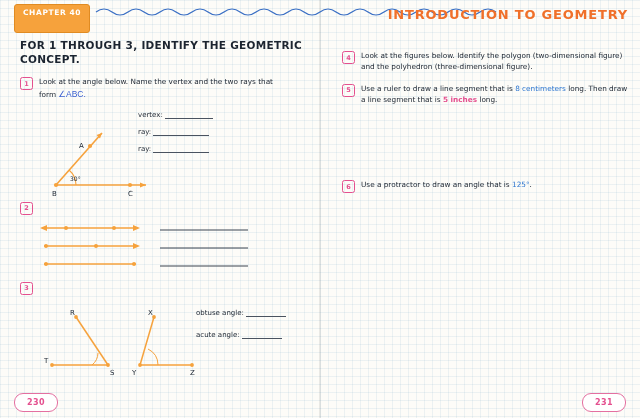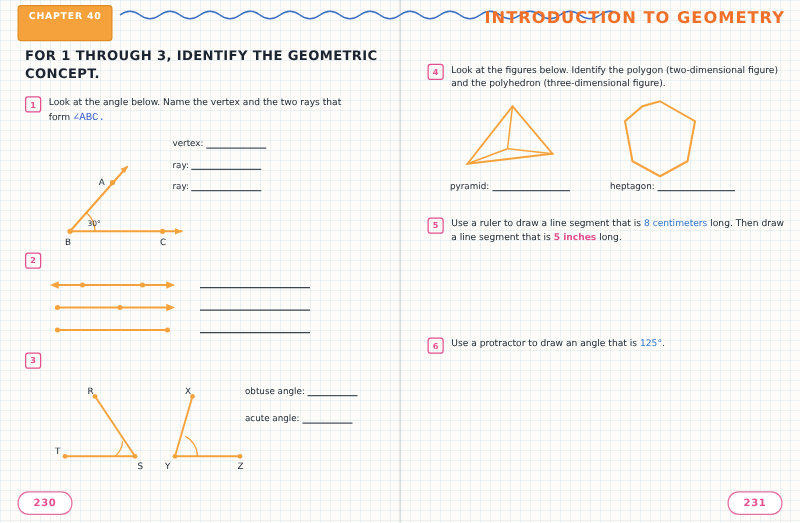--- a/index.html
+++ b/index.html
@@ -69,21 +69,21 @@
     flex:0 0 auto;
     width:11px;height:11px;border:1.2px solid #e4508f;border-radius:2.5px;
     color:#e4508f;font-size:6.5px;font-weight:bold;
     display:flex;align-items:center;justify-content:center;
     margin-right:6px;margin-top:1px;
   }
   .qtext{font-size:7.3px;color:#1b2430;line-height:1.55;}
   .qtext .b{font-weight:bold;}
   .accent{color:#2f77d0;font-weight:normal;}
   .accent-pink{color:#e4508f;font-weight:bold;}
-  .ink{color:#3a5fd0;font-family:Liberation Mono, monospace;}
+  .ink{color:#3a5fd0;font-family:Liberation Sans, sans-serif;}
 
   .blankline{
     display:inline-block;border-bottom:1px solid #4a5360;
     height:7px;vertical-align:bottom;
   }
   .label-row{font-size:7px;color:#1b2430;margin-bottom:9px;}
 
   svg{display:block;overflow:visible;}
   .rules line{stroke:#3a4450;stroke-width:1;}
 </style>
@@ -222,40 +222,20 @@
   <div class="col right">
 
     <div class="qrow" style="margin-top:12px;">
       <div class="qnum">4</div>
       <div class="qtext">
         <span>Look at the figures below. Identify the polygon (two-dimensional figure)</span><br>
         <span>and the polyhedron (three-dimensional figure).</span>
       </div>
     </div>
 
-    <div style="position:relative;height:86px;margin-top:4px;">
-      <svg width="90" height="62" viewBox="0 0 90 62" style="position:absolute;left:24px;top:2px;">
-        <polygon points="44,6 8,52 76,44" fill="none" stroke="#f6a23c" stroke-width="1.5"></polygon>
-        <line x1="44" y1="6" x2="40" y2="40" stroke="#f6a23c" stroke-width="1.2"></line>
-        <line x1="8" y1="52" x2="40" y2="40" stroke="#f6a23c" stroke-width="1.2"></line>
-        <line x1="76" y1="44" x2="40" y2="40" stroke="#f6a23c" stroke-width="1.2"></line>
-      </svg>
-      <svg width="80" height="70" viewBox="0 0 80 70" style="position:absolute;left:146px;top:0;">
-        <polygon points="40,4 68,20 62,52 40,64 18,52 12,20 26,8" fill="none" stroke="#f6a23c" stroke-width="1.6"></polygon>
-      </svg>
-
-      <div style="position:absolute;left:18px;top:68px;font-size:7px;color:#1b2430;">
-        <span>pyramid:</span>
-        <span class="blankline" style="width:62px;"></span>
-      </div>
-      <div style="position:absolute;left:146px;top:68px;font-size:7px;color:#1b2430;">
-        <span>heptagon:</span>
-        <span class="blankline" style="width:62px;"></span>
-      </div>
-    </div>
 
     <div class="qrow" style="margin-top:10px;">
       <div class="qnum">5</div>
       <div class="qtext">
         <span>Use a ruler to draw a line segment that is</span>
         <span class="accent">8 centimeters</span>
         <span>long. Then draw</span><br>
         <span>a line segment that is</span>
         <span class="accent-pink">5 inches</span>
         <span>long.</span>

